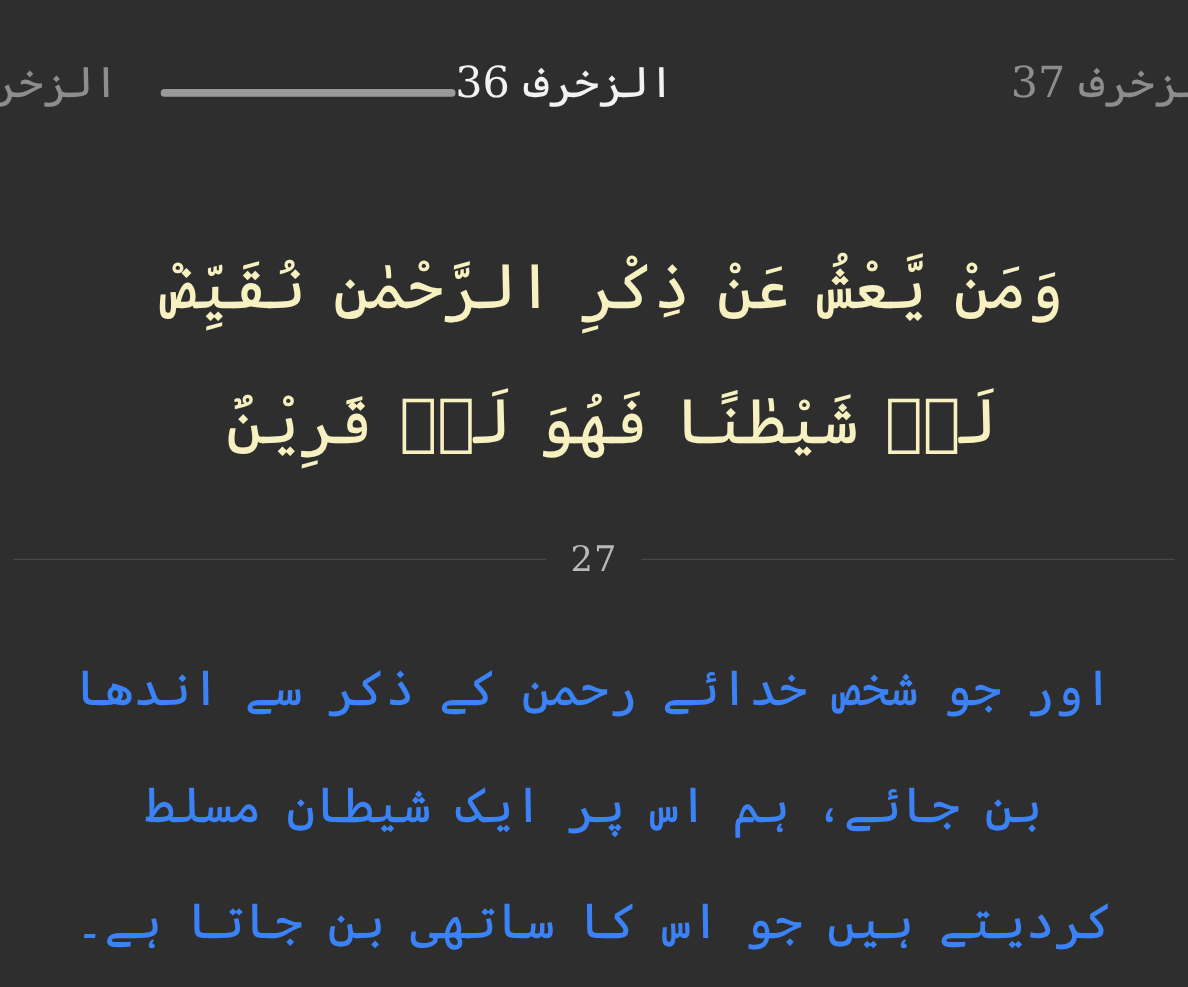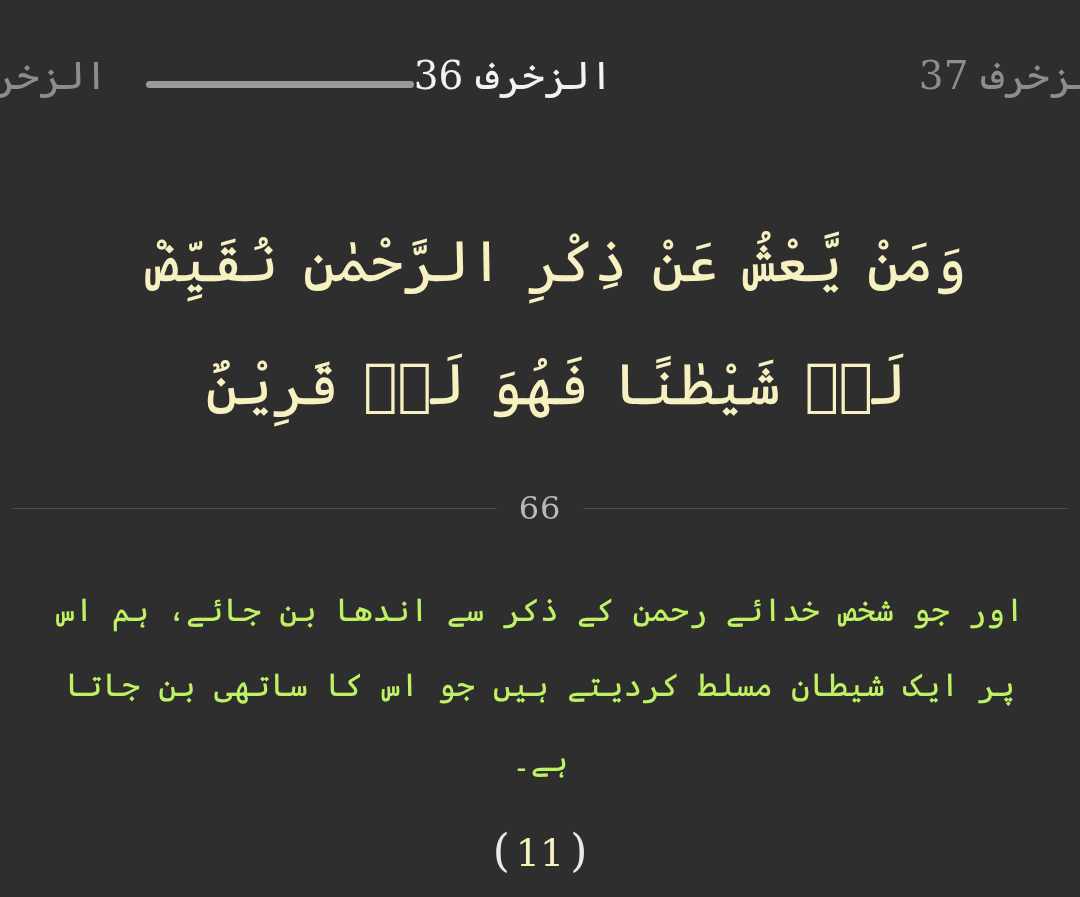--- a/index.html
+++ b/index.html
@@ -124,23 +124,23 @@
     font-size: 32px;
     letter-spacing: 1px;
   }
 
   .urdu-block {
     padding: 46px 46px 0 46px;
     text-align: center;
   }
 
   .urdu-text {
-    color: #bef264;
-    font-family: "DejaVu Serif", "Liberation Serif", serif;
-    font-size: 32px;
+    color: #3b82f6;
+    font-family: "DejaVu Serif", "Liberation Serif", serif;
+    font-size: 45px;
     line-height: 2.35;
     direction: rtl;
     unicode-bidi: isolate;
     word-spacing: 8px;
   }
 
   .urdu-marker {
     margin-top: 26px;
     text-align: center;
     font-family: "DejaVu Serif", "Liberation Serif", serif;
@@ -189,21 +189,21 @@
   </div>
 
   <div class="content">
 
     <div class="arabic-block">
       <div class="arabic-text">وَمَنْ یَّعْشُ عَنْ ذِكْرِ الرَّحْمٰنِ نُقَیِّضْ لَهٗ شَیْطٰنًا فَهُوَ لَهٗ قَرِیْنٌ</div>
     </div>
 
     <div class="ayah-divider">
       <div class="rule"></div>
-      <div class="ayah-number">66</div>
+      <div class="ayah-number">27</div>
       <div class="rule"></div>
     </div>
 
     <div class="urdu-block">
       <div class="urdu-text">اور جو شخص خدائے رحمن کے ذکر سے اندھا بن جائے، ہم اس پر ایک شیطان مسلط کردیتے ہیں جو اس کا ساتھی بن جاتا ہے۔</div>
       <div class="urdu-marker">
         <span>(</span><span class="num">11</span><span>)</span>
       </div>
     </div>
 

